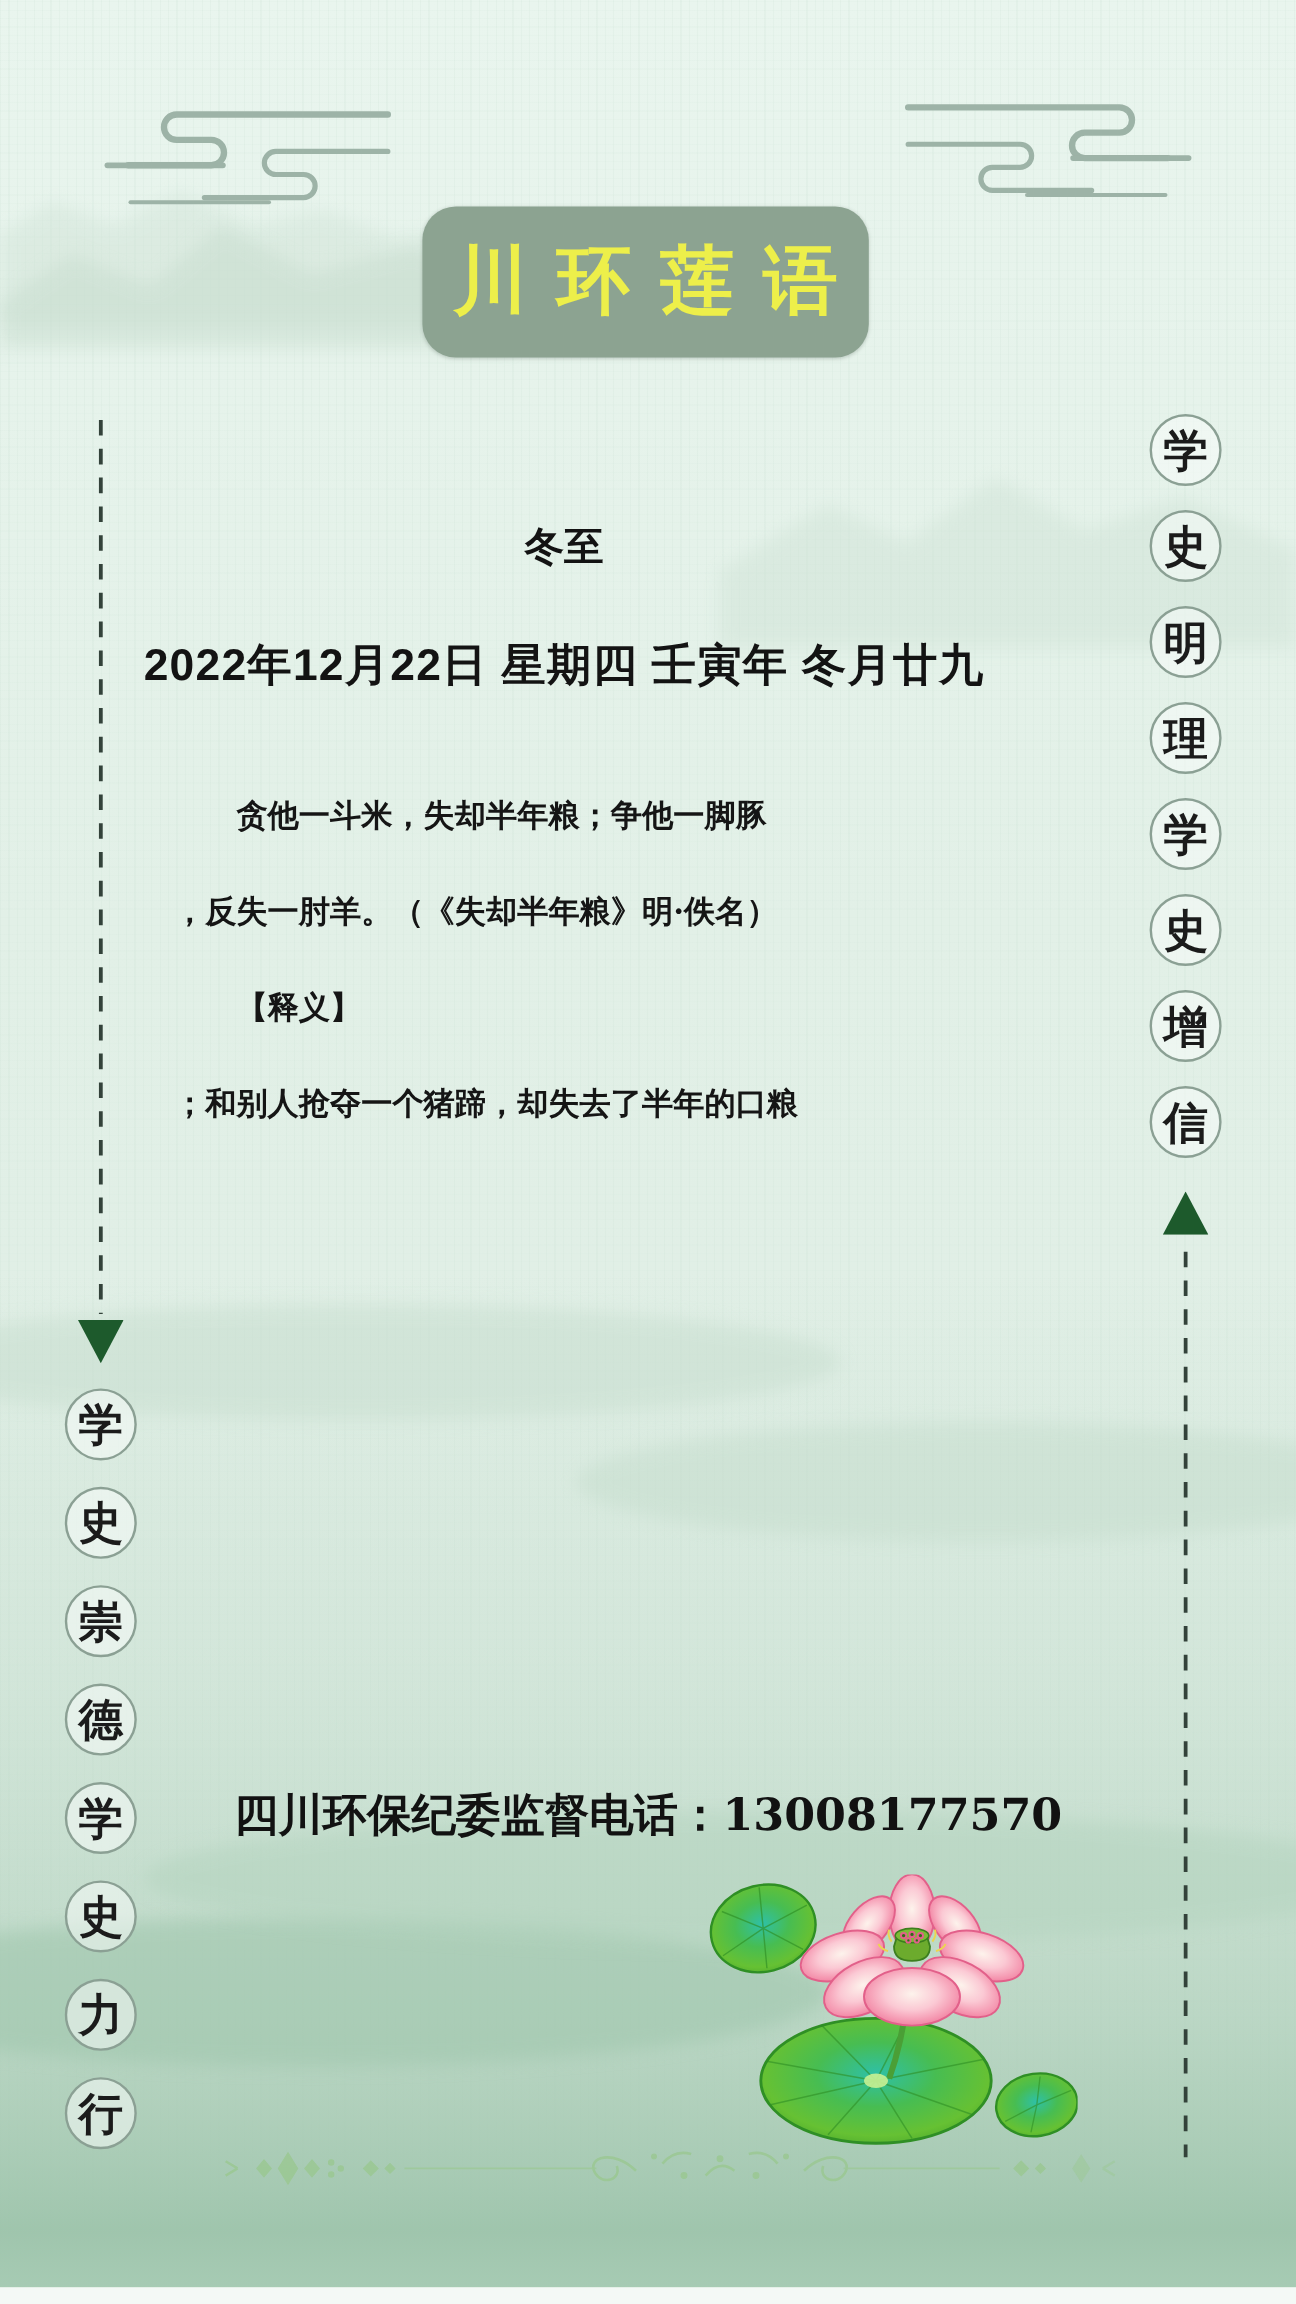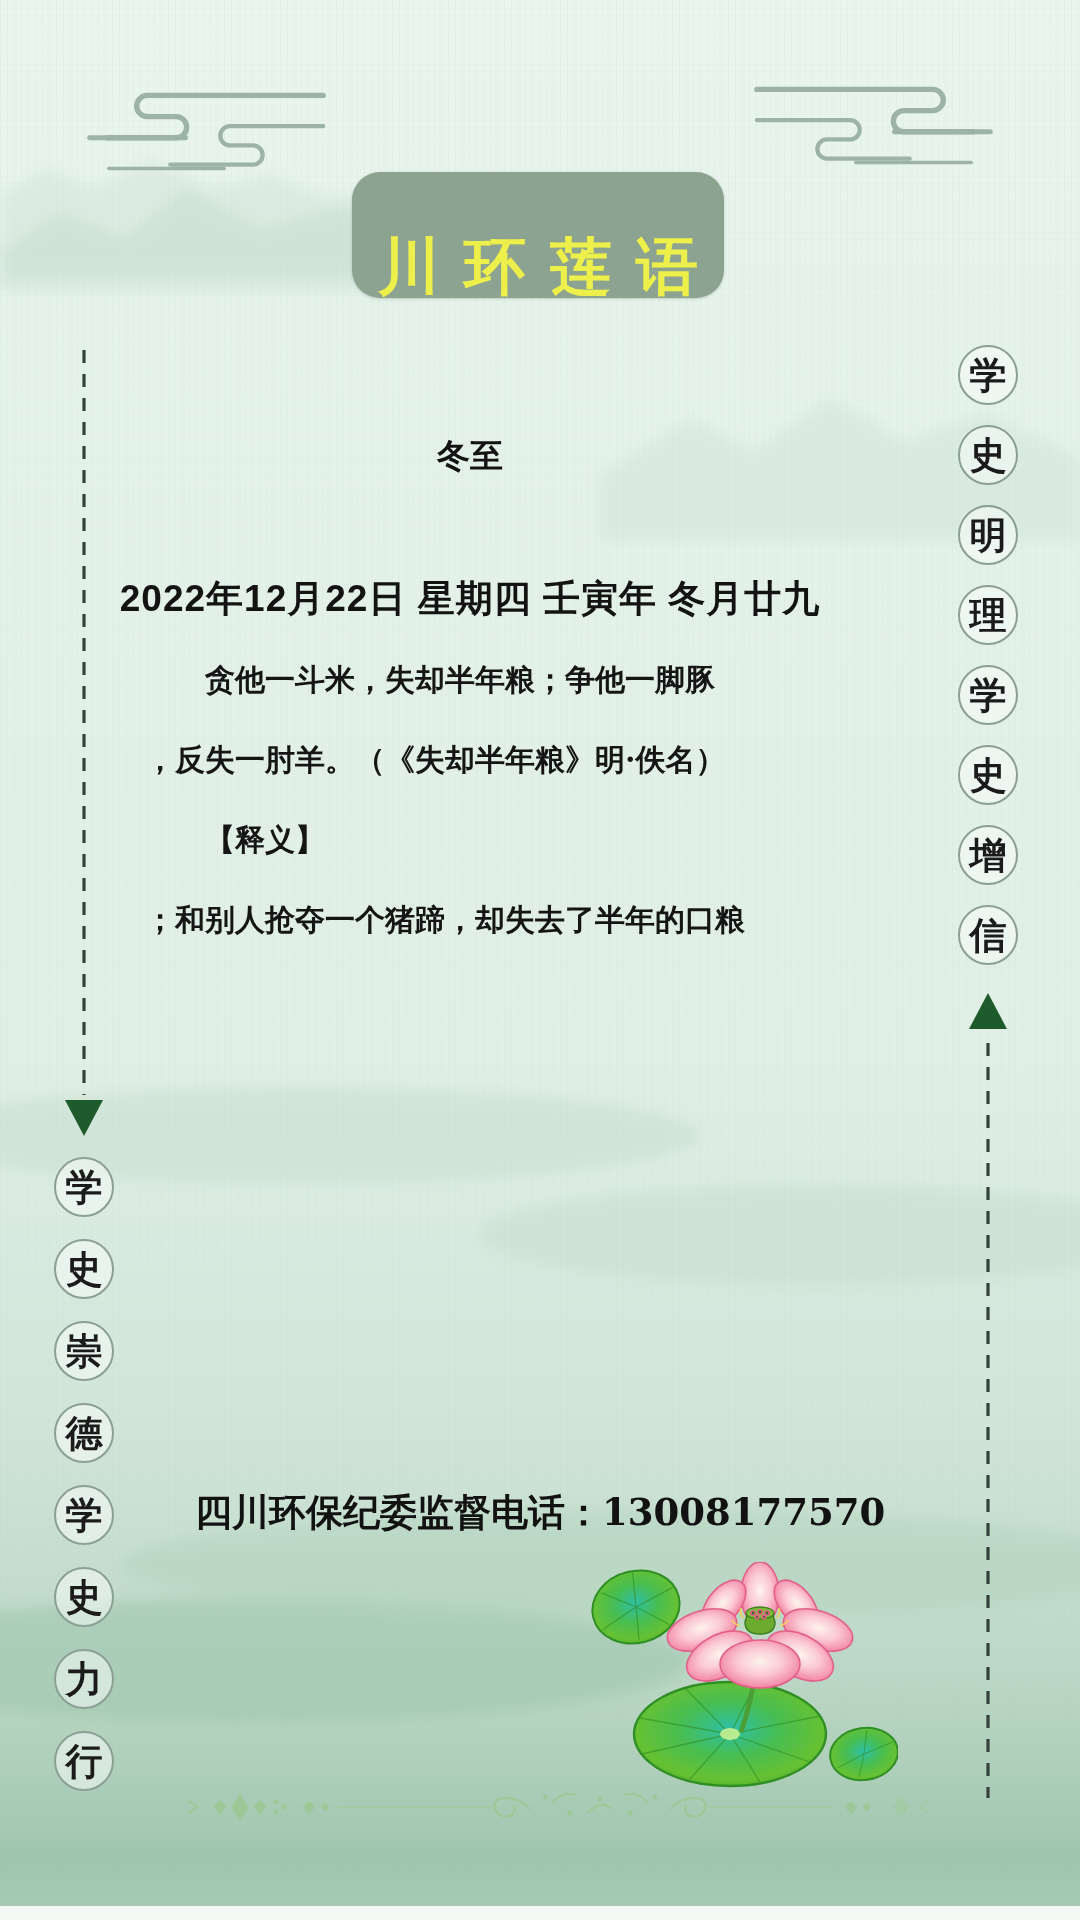--- a/index.html
+++ b/index.html
@@ -10,39 +10,39 @@
       repeating-linear-gradient(90deg, rgba(202,224,211,.20) 0 1px, rgba(0,0,0,0) 1px 7px),
       repeating-linear-gradient(0deg, rgba(214,233,222,.18) 0 1px, rgba(0,0,0,0) 1px 7px),
       linear-gradient(#e9f5ee 0%, #e2f0e7 40%, #ddece3 100%);
   }
   .abs{position:absolute;}
   #bg{left:0;top:0;z-index:0;}
   .cloud{z-index:1;}
   #banner{
     left:352px;top:172px;width:372px;height:126px;z-index:2;
     background:#8ca391;border-radius:28px;
-    display:flex;align-items:flex-end;justify-content:center;
+    display:flex;align-items:center;justify-content:center;
     box-shadow:0 1px 3px rgba(70,90,78,.25);
   }
   #banner-text{
     font-size:62px;font-weight:bold;color:#edef4a;
     letter-spacing:24px;margin-right:-24px;line-height:1;
   }
   #heading{
     left:120px;top:434px;width:700px;z-index:2;text-align:center;
     font-size:33px;font-weight:bold;color:#131313;
   }
   #dateline{
     left:100px;top:530px;width:740px;z-index:2;text-align:center;
-    font-size:37px;font-weight:bold;color:#131313;letter-spacing:1px;white-space:nowrap;margin-top:44px;
+    font-size:37px;font-weight:bold;color:#131313;letter-spacing:1px;white-space:nowrap;
   }
   #bodytext{
     left:145px;top:640px;width:790px;z-index:2;
     font-family:"DejaVu Serif","Liberation Serif",serif;
-    font-size:30px;font-weight:600;color:#151515;line-height:80px;
+    font-size:26px;font-weight:600;color:#151515;line-height:80px;
   }
   .bline{white-space:nowrap;}
   .vchar{
     position:absolute;width:56px;height:56px;z-index:3;
     border:2px solid #8ba094;border-radius:50%;
     background:rgba(248,252,249,.55);
     display:flex;align-items:center;justify-content:center;
     font-family:"DejaVu Serif","Liberation Serif",serif;
     font-size:37px;font-weight:600;color:#1b1b1b;line-height:1;
   }

